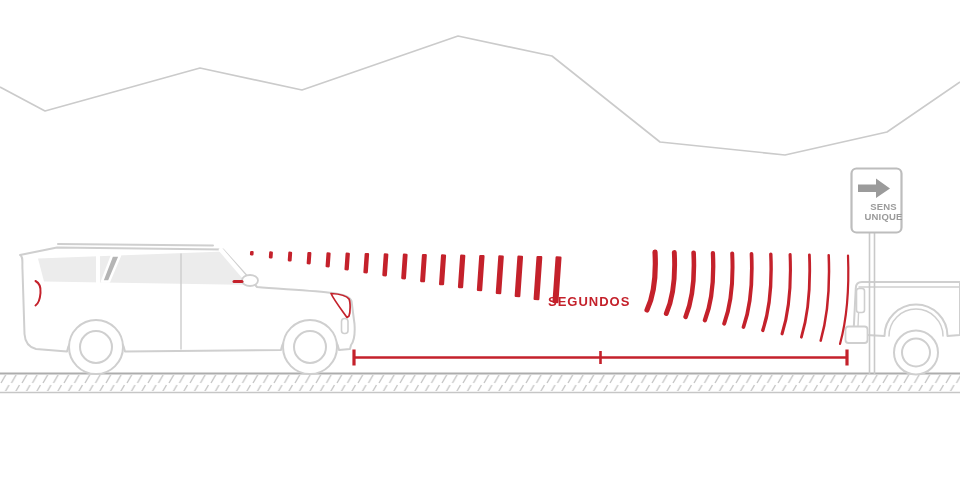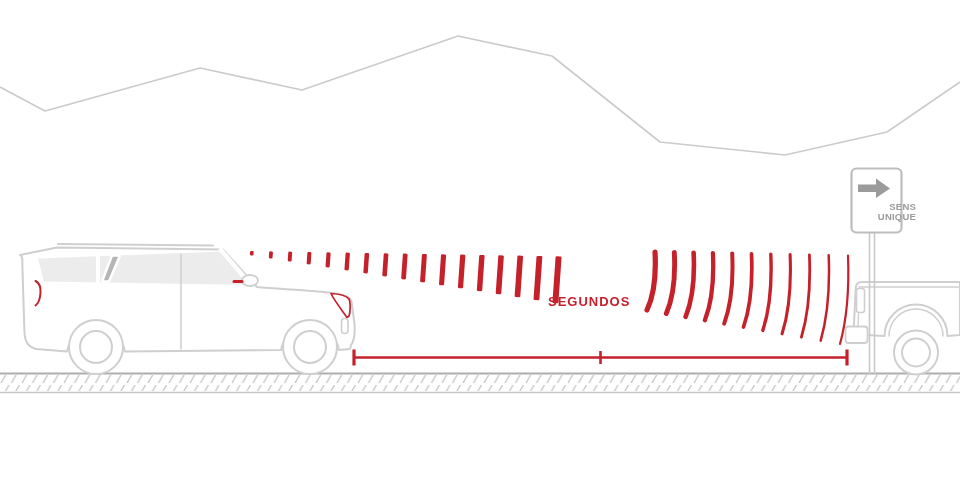--- a/index.html
+++ b/index.html
@@ -15,21 +15,21 @@
   .scene svg{position:absolute; left:0; top:0;}
   .time-value{
     position:absolute; left:560px; top:241px; line-height:1;
     font-size:57px; font-weight:bold; letter-spacing:-1.5px; color:var(--red);
   }
   .time-unit{
     position:absolute; left:548px; top:295px; line-height:1;
     font-size:13px; font-weight:bold; letter-spacing:1px; color:var(--red);
   }
   .sign-text{
-    position:absolute; left:851px; top:202px; width:65px; text-align:right;
+    position:absolute; left:851px; top:202px; width:65px; text-align:center;
     font-size:9.5px; font-weight:bold; line-height:10px; letter-spacing:0.2px;
     color:var(--sign-gray);
   }
 </style>
 </head>
 <body>
 
 <div class="scene">
   <svg width="960" height="480" viewBox="0 0 960 480">
     <defs>

